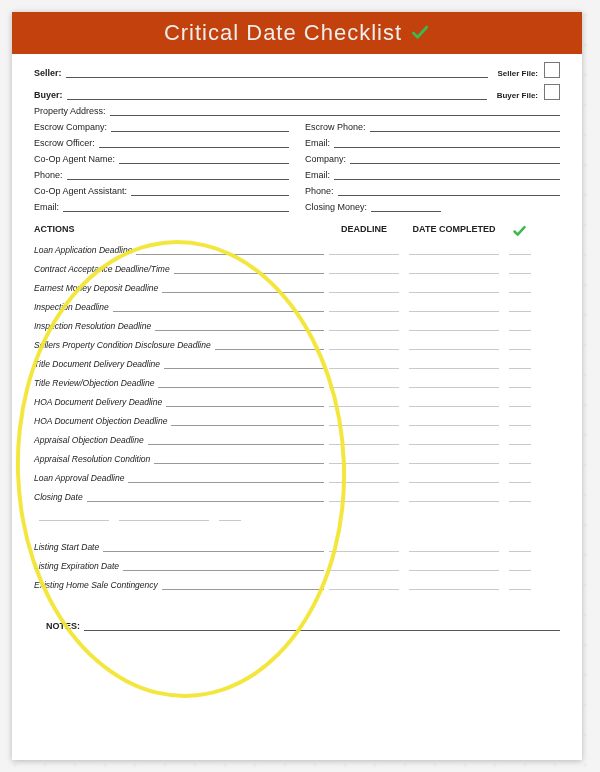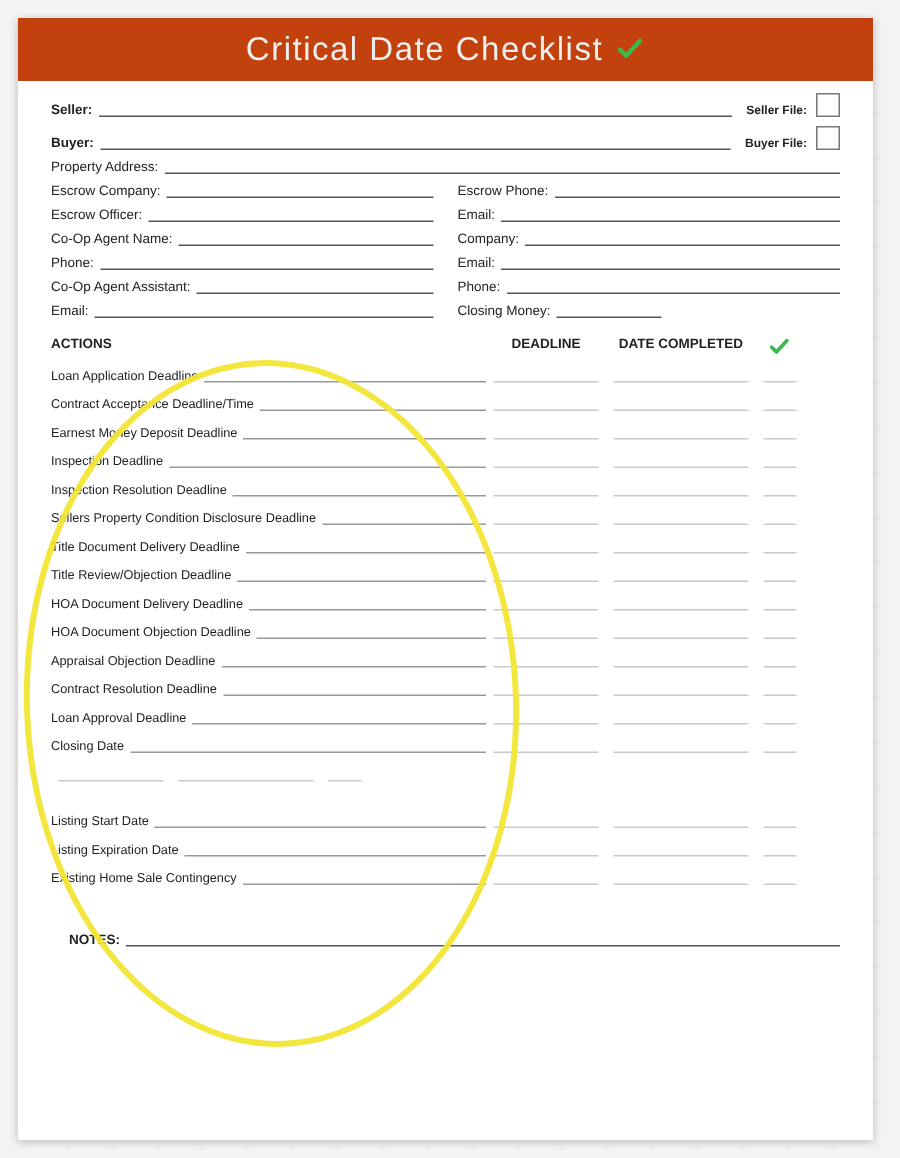--- a/index.html
+++ b/index.html
@@ -104,20 +104,21 @@
   .hdr-actions { flex: 0 0 290px; }
   .hdr-deadline { flex: 0 0 80px; text-align: center; }
   .hdr-done { flex: 0 0 100px; text-align: center; }
   .hdr-check { flex: 0 0 30px; text-align: center; }
   .hdr-check svg { vertical-align: middle; }
 
   .action-row {
     display: flex;
     align-items: flex-end;
     margin-bottom: 9px;
+    font-style: italic;
   }
   .action-line-label {
     flex: 0 0 290px;
     display: flex;
     align-items: flex-end;
   }
   .action-line-label .txt {
     font-size: 8.5px;
     white-space: nowrap;
     padding-right: 4px;
@@ -358,21 +359,21 @@
             <div class="action-line-label">
               <span class="txt">Appraisal Objection Deadline</span>
               <span class="ln"></span>
             </div>
             <div class="writein w-deadline"></div>
             <div class="writein w-done"></div>
             <div class="writein w-check"></div>
           </div>
           <div class="action-row">
             <div class="action-line-label">
-              <span class="txt">Contract Resolution Deadline</span>
+              <span class="txt">Appraisal Resolution Condition</span>
               <span class="ln"></span>
             </div>
             <div class="writein w-deadline"></div>
             <div class="writein w-done"></div>
             <div class="writein w-check"></div>
           </div>
           <div class="action-row">
             <div class="action-line-label">
               <span class="txt">Loan Approval Deadline</span>
               <span class="ln"></span>

